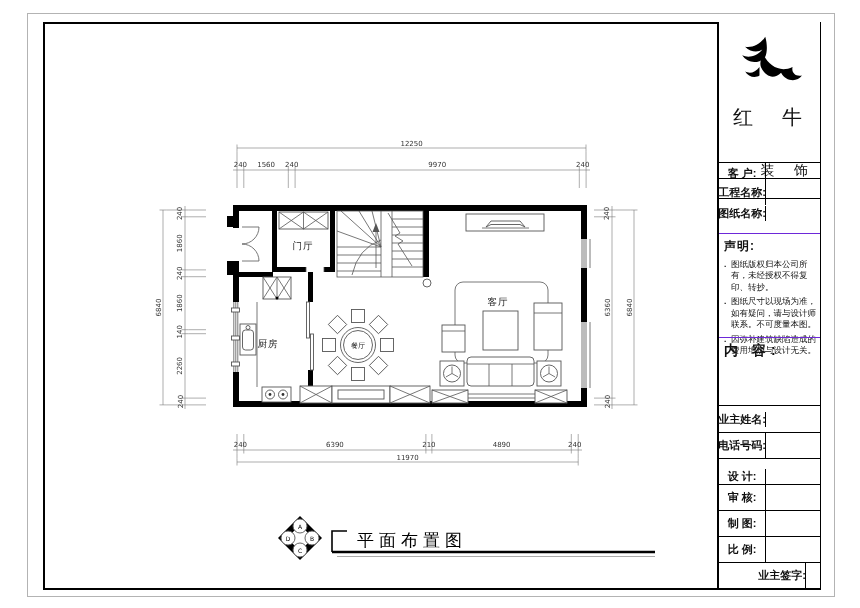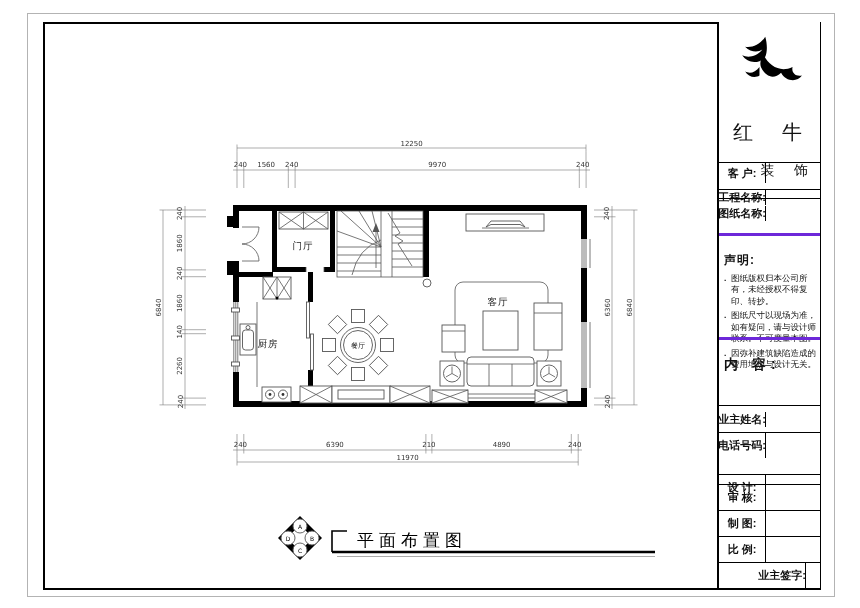--- a/index.html
+++ b/index.html
@@ -7,30 +7,30 @@
          font-family:"Liberation Sans",sans-serif;color:#111;}
   .outer-frame{position:absolute;left:27px;top:13px;width:806px;height:582px;
          border:1px solid #b3b3b3;}
   .main-frame{position:absolute;left:43px;top:22px;width:774px;height:564px;
          border:2.5px solid #000;}
   
   .titleblock{position:absolute;left:717px;top:22px;width:101px;height:566px;
          border-left:2.5px solid #000;background:#fff;}
   .tb-logo{position:absolute;left:0;top:0;width:100%;height:140px;}
   .tb-logo svg{position:absolute;left:16px;top:10px;}
-  .tb-brand1{position:absolute;left:14px;top:97px;font-family:"Liberation Serif",serif;
+  .tb-brand1{position:absolute;left:14px;top:82px;font-family:"Liberation Serif",serif;
          font-size:20px;letter-spacing:12px;white-space:nowrap;}
   .tb-brand2{position:absolute;right:4px;top:108px;font-family:"Liberation Serif",serif;
          font-size:14px;letter-spacing:8px;white-space:nowrap;margin-top:32px;}
   .tb-row{position:absolute;left:0;width:100%;display:flex;border-top:1px solid #000;box-sizing:border-box;}
   .tb-row .lab{width:47px;border-right:1px solid #000;box-sizing:border-box;
          display:flex;align-items:center;justify-content:center;
          font-size:11px;font-weight:bold;white-space:nowrap;}
   .tb-row .val{flex:1;}
-  .tb-sec{position:absolute;left:0;width:100%;border-top:3px solid #6d28d9;box-sizing:border-box;padding:16px 3px 0 5px;}
+  .tb-sec{position:absolute;left:0;width:100%;border-top:1px solid #6d28d9;box-sizing:border-box;padding:4px 3px 0 5px;}
   .tb-sec-title{font-size:12px;font-weight:bold;letter-spacing:1px;margin-bottom:4px;}
   .tb-bullet{display:flex;font-size:8.5px;line-height:1.35;margin-bottom:3px;color:#111;}
   .tb-bullet .dot{width:7px;flex:none;font-weight:bold;}
   .tb-content-label{font-size:14px;font-weight:bold;letter-spacing:5px;}
   
   .plan-svg{position:absolute;left:43px;top:22px;}
   
   .w{fill:#000;stroke:none;}                                  
   .t{fill:none;stroke:#555;stroke-width:0.8;}                  
   .f{fill:#fff;stroke:#555;stroke-width:0.9;}                  
@@ -287,21 +287,21 @@
         <path fill="#000" d="M34,46 C28,54 20,56 14,52 C18,60 28,62 34,58 Z"></path>
       </svg>
       <div class="tb-brand1">红 牛</div>
       <div class="tb-brand2">装 饰</div>
     </div>
 
     <div class="tb-row" style="top:140px;height:21px;">
       <span class="lab">客  户:</span>
       <span class="val"></span>
     </div>
-    <div class="tb-row" style="top:167px;height:27px;flex-direction:column;">
+    <div class="tb-row" style="top:156px;height:27px;">
       <span class="lab">工程名称:</span>
       <span class="val"></span>
     </div>
     <div class="tb-row" style="top:176px;height:23px;align-items:flex-end;">
       <span class="lab">图纸名称:</span>
       <span class="val"></span>
     </div>
 
     <div class="tb-sec" style="top:211px;height:104px;">
       <div class="tb-sec-title">声明:</div>
@@ -324,21 +324,21 @@
     </div>
 
     <div class="tb-row" style="top:383px;height:27px;align-items:center;">
       <span class="lab">业主姓名:</span>
         <span class="val"></span>
     </div>
     <div class="tb-row" style="top:410px;height:26px;">
       <span class="lab">电话号码:</span>
         <span class="val"></span>
     </div>
-    <div class="tb-row" style="top:452px;height:26px;">
+    <div class="tb-row" style="top:436px;height:26px;align-items:flex-end;">
       <span class="lab">设 计:</span>
         <span class="val"></span>
     </div>
     <div class="tb-row" style="top:462px;height:26px;">
       <span class="lab">审 核:</span>
         <span class="val"></span>
     </div>
     <div class="tb-row" style="top:488px;height:26px;">
       <span class="lab">制 图:</span>
         <span class="val"></span>

